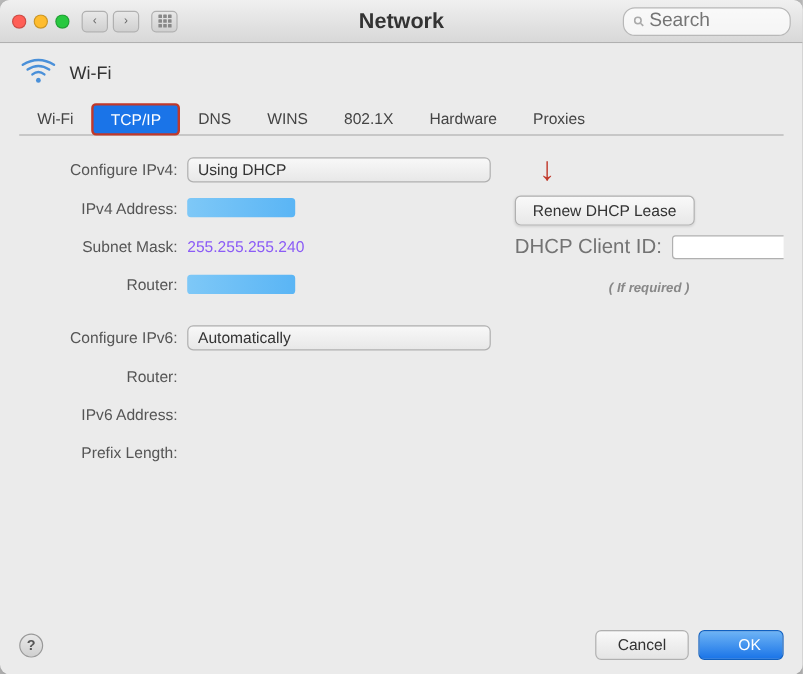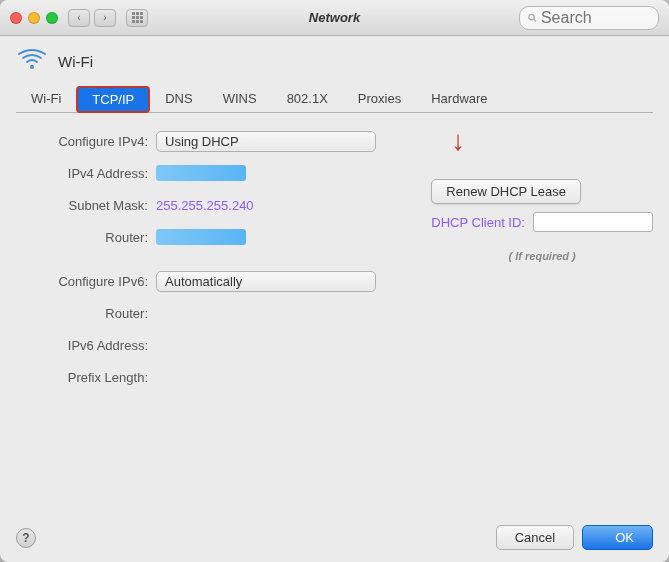--- a/index.html
+++ b/index.html
@@ -87,24 +87,23 @@
       grid-template-columns: repeat(3,3px);
       grid-template-rows: repeat(3,3px);
       gap: 1px;
     }
     .grid-dot { background: #888; width: 3px; height: 3px; border-radius: 0.5px; }
 
     .title-text {
       position: absolute;
       left: 50%;
       transform: translateX(-50%);
-      font-size: 13px;
+      font-size: 18px;
       font-weight: 600;
       color: #333;
-      font-style: italic;
     }
 
     .search-bar {
       margin-left: auto;
       display: flex;
       align-items: center;
       background: rgba(255,255,255,0.7);
       border: 1px solid #b8b8b8;
       border-radius: 10px;
       padding: 2px 8px;
@@ -215,21 +214,21 @@
     
     .mac-select {
       appearance: none;
       -webkit-appearance: none;
       background: linear-gradient(to bottom, #f8f8f8, #e8e8e8);
       border: 1px solid #b0b0b0;
       border-radius: 5px;
       padding: 2px 24px 2px 8px;
       font-size: 13px;
       color: #333;
-      width: 220px;
+      width: 253px;
       position: relative;
       cursor: pointer;
       outline: none;
     }
     .select-wrapper {
       position: relative;
       display: inline-block;
     }
     .select-wrapper::after {
       content: '';
@@ -258,33 +257,33 @@
 
     .renew-btn {
       background: linear-gradient(to bottom, #f9f9f9, #e8e8e8);
       border: 1px solid #b0b0b0;
       border-radius: 5px;
       padding: 4px 14px;
       font-size: 13px;
       color: #333;
       cursor: pointer;
       white-space: nowrap;
-      margin-top: 20px;
+      margin-top: 4px;
       box-shadow: 0 1px 2px rgba(0,0,0,0.1);
     }
 
     .dhcp-id-row {
       display: flex;
       align-items: center;
       margin-top: 8px;
       gap: 8px;
     }
     .dhcp-id-label {
-      font-size: 13px;
-      color: #8b5cf6;
+      font-size: 17px;
+      color: #737373;
       white-space: nowrap;
     }
     .dhcp-id-input {
       width: 120px;
       height: 20px;
       background: #fff;
       border: 1px solid #b0b0b0;
       border-radius: 3px;
       font-size: 12px;
       padding: 1px 4px;
@@ -412,22 +411,22 @@
       </div>
       <span class="wifi-label">Wi-Fi</span>
     </div>
 
     <div class="tabs">
       <div class="tab">Wi-Fi</div>
       <div class="tab highlighted">TCP/IP</div>
       <div class="tab">DNS</div>
       <div class="tab">WINS</div>
       <div class="tab">802.1X</div>
+      <div class="tab">Hardware</div>
       <div class="tab">Proxies</div>
-      <div class="tab">Hardware</div>
     </div>
 
     <div class="panel">
       <div class="two-col">
         <div class="left-col">
           <div class="form-area">
 
             <div class="form-row">
               <div class="form-label">Configure IPv4:</div>
               <div class="select-wrapper">

